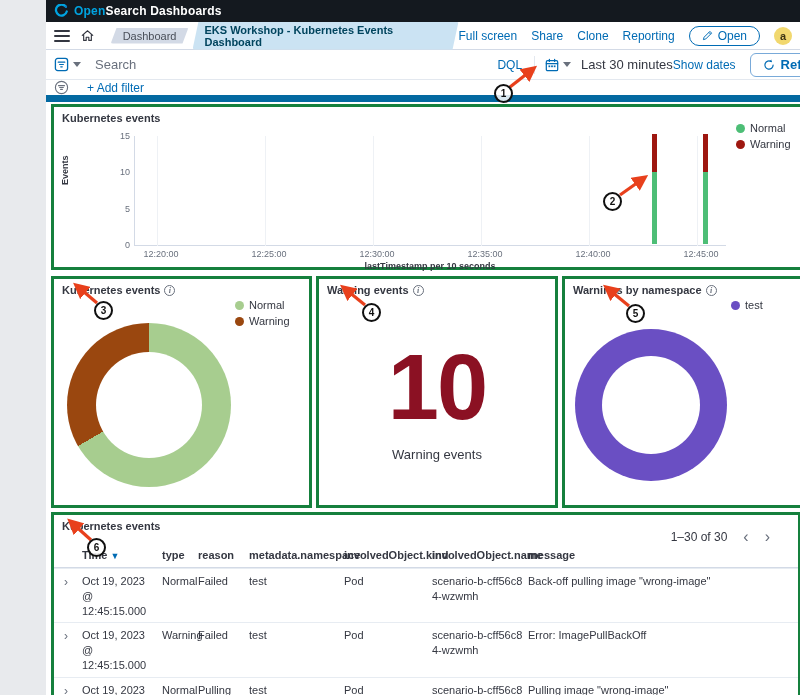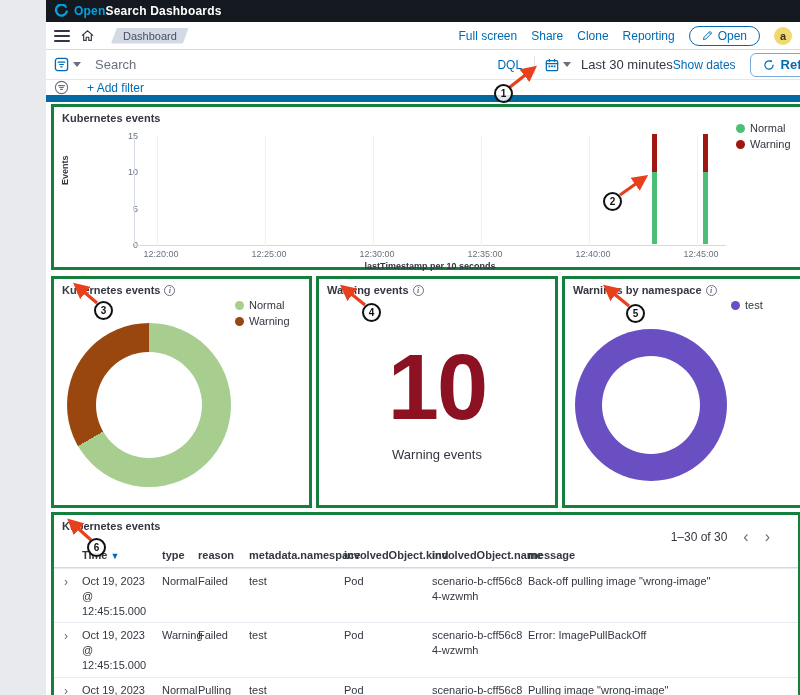--- a/index.html
+++ b/index.html
@@ -44,21 +44,21 @@
   .add-filter { font-size:12px; color:#006bb4; margin-left:18px; cursor:pointer; }
 
   
   .panel { position:absolute; background:#fff; border:3px solid #15803d; border-radius:0; }
   .panel-title { position:absolute; left:8px; top:5px; font-size:11px; font-weight:bold; color:#343741; display:flex; align-items:center; gap:4px; }
   .info-dot { width:11px; height:11px; border-radius:50%; border:1px solid #69707d; color:#69707d; font-size:8px; display:inline-flex; align-items:center; justify-content:center; font-style:italic; font-family:"Liberation Serif",serif; }
 
   
   #panel-ts { left:5px; top:104px; width:790px; height:166px; }
   .ylab { position:absolute; left:6px; top:78px; font-size:9px; font-weight:bold; color:#343741; transform:rotate(-90deg); transform-origin:left top; }
-  .ytick { position:absolute; font-size:9px; color:#69707d; width:20px; text-align:right; left:64px; }
+  .ytick { position:absolute; font-size:9px; color:#69707d; width:20px; text-align:right; left:56px; }
   .plot { position:absolute; left:80px; top:29px; width:592px; height:110px; border-left:1px solid #d3dae6; border-bottom:1px solid #d3dae6; }
   .grid-v { position:absolute; top:0; width:1px; height:110px; background:#eef1f5; }
   .xtick { position:absolute; top:142px; width:60px; text-align:center; font-size:9px; color:#69707d; }
   .xlabel { position:absolute; top:154px; left:80px; width:592px; text-align:center; font-size:9px; font-weight:bold; color:#343741; }
   .bar { position:absolute; width:5px; bottom:1px; }
   .bar .seg-warn { position:absolute; top:0; left:0; width:5px; height:38px; background:#9e1710; }
   .bar .seg-norm { position:absolute; top:38px; left:0; width:5px; height:72px; background:#4dbe76; }
   .legend { position:absolute; display:flex; flex-direction:column; gap:4px; }
   .legend-item { display:flex; align-items:center; gap:5px; font-size:11px; color:#343741; cursor:pointer; }
   .dot { width:9px; height:9px; border-radius:50%; flex:0 0 auto; }
@@ -112,20 +112,21 @@
         <span></span>
         <span></span>
       </div>
     <div class="home-btn">
       <svg width="15" height="14" viewBox="0 0 16 16">
           <path d="M8 2 L14 7.3 M8 2 L2 7.3 M3.6 6.4 V13 H6.5 V9.4 H9.5 V13 H12.4 V6.4" fill="none" stroke="#343741" stroke-width="1.3" stroke-linecap="round" stroke-linejoin="round"></path>
         </svg>
     </div>
     <div class="crumbs">
       <span class="crumb gray">Dashboard</span>
+      <span class="crumb blue">EKS Workshop - Kubernetes Events Dashboard</span>
     </div>
     <div class="nav-right">
       <span class="nav-link">Full screen</span>
       <span class="nav-link">Share</span>
       <span class="nav-link">Clone</span>
       <span class="nav-link">Reporting</span>
       <button class="edit-btn">
         <svg width="11" height="11" viewBox="0 0 16 16">
             <path d="M2 14 L3 10.5 L11.5 2 L14 4.5 L5.5 13 Z M10 3.5 L12.5 6" fill="none" stroke="#006bb4" stroke-width="1.4" stroke-linejoin="round"></path>
           </svg>

